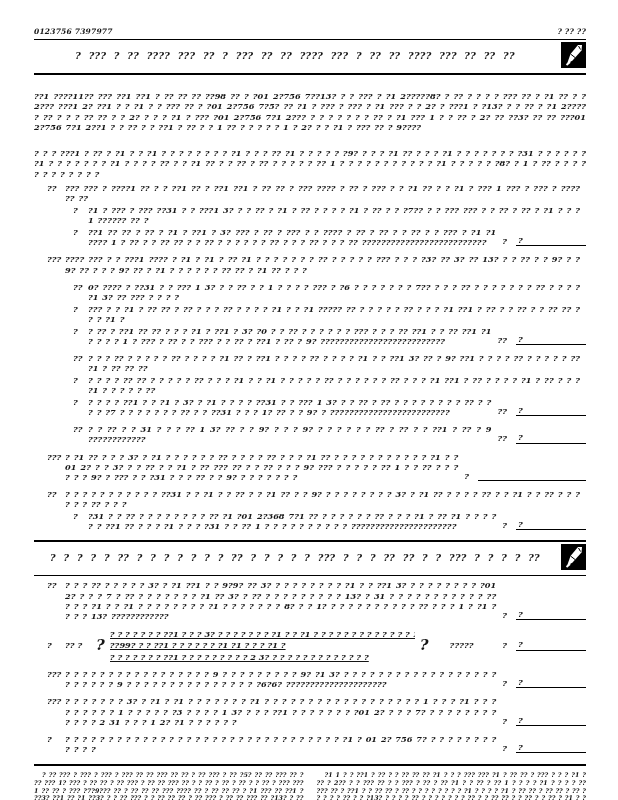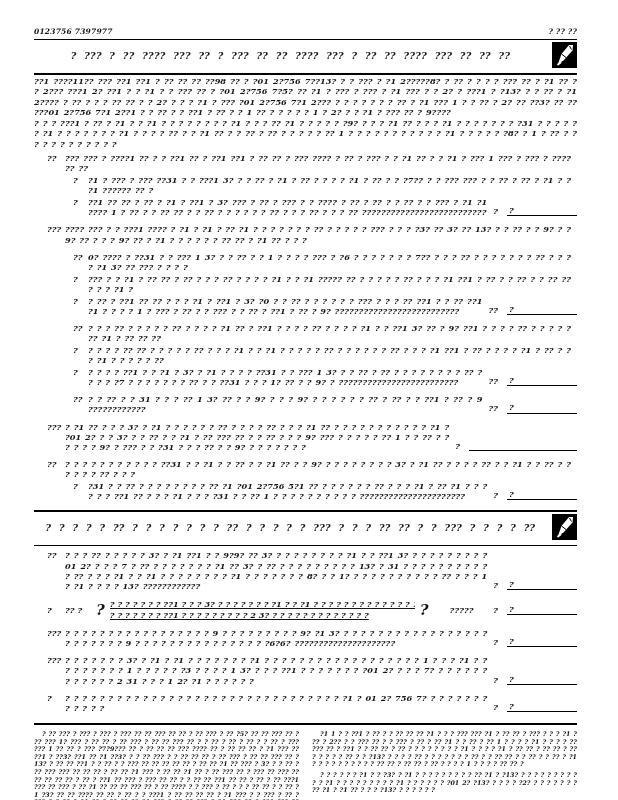--- a/index.html
+++ b/index.html
@@ -1,30 +1,30 @@
 <!DOCTYPE html>
 <html><head>
 <meta charset="utf-8">
 <style>
   html,body{margin:0;padding:0;background:#fff;}
   body{width:618px;height:800px;overflow:hidden;
        font-family:"DejaVu Serif",serif;font-style:italic;font-weight:700;color:#151515;}
-  .page{box-sizing:border-box;width:618px;height:800px;padding:27px 41px 0 34px;}
+  .page{box-sizing:border-box;width:618px;height:800px;padding:27px 32px 0 34px;}
 
   .hdr{display:flex;justify-content:space-between;align-items:flex-end;
        font-size:7.5px;letter-spacing:.2px;}
   .rule{border-top:1.6px solid #000;margin-top:3px;}
   .rule.thick{border-top-width:2.2px;}
 
   .title-row{position:relative;height:30px;display:flex;align-items:center;justify-content:center;}
   .sec-title{font-size:9.5px;text-align:center;word-spacing:4px;letter-spacing:.3px;
              padding-right:30px;}
   .pencil{position:absolute;right:0;top:2px;width:25px;height:26px;display:block;}
 
-  .para{font-size:8.2px;line-height:10.3px;text-align:justify;margin-top:1px;word-spacing:1px;}
+  .para{font-size:8.2px;line-height:10.3px;text-align:justify;margin-top:16px;word-spacing:1px;}
 
   .items{margin-top:4px;}
   .item{display:flex;align-items:flex-end;font-size:8.2px;line-height:10.2px;margin-top:1.5px;}
   .item .num{flex:0 0 18px;margin-left:13px;align-self:flex-start;}
   .item.sub .num{margin-left:39px;flex-basis:15px;}
   .item .txt{flex:1;text-align:justify;padding-right:6px;word-spacing:1px;}
   .item.gap{margin-top:7px;}
 
   .ans{flex:0 0 auto;display:flex;align-items:flex-end;padding-bottom:1px;font-size:8.2px;}
   .ans .pre{margin-right:9px;}
@@ -138,21 +138,21 @@
           <span class="pre">?</span>
           <span class="line wide"></span>
         </span>
       </div>
       <div class="item gap">
         <span class="num">??</span>
         <span class="txt">? ? ? ? ? ? ? ? ? ? ? ??31 ? ? ?1 ? ? ?? ? ? ?1 ?? ? ? 9? ? ? ? ? ? ? ? ? 3? ? ?1 ?? ? ? ? ? ?? ? ? ?1 ? ? ?? ? ? ? ? ? ? ?? ? ? ?</span>
       </div>
       <div class="item sub">
         <span class="num">?</span>
-        <span class="txt">?31 ? ? ?? ? ? ? ? ? ? ? ? ?? ?1 ?01 2?756 5?1 ?? ? ? ? ? ? ? ?? ? ? ? ?1 ? ?? ?1 ? ? ? ? ? ? ??1 ?? ? ? ? ?1 ? ? ? ?31 ? ? ?? 1 ? ? ? ? ? ? ? ? ? ? ??????????????????????</span>
+        <span class="txt">?31 ? ? ?? ? ? ? ? ? ? ? ? ?? ?1 ?01 2?368 7?1 ?? ? ? ? ? ? ? ?? ? ? ? ?1 ? ?? ?1 ? ? ? ? ? ? ??1 ?? ? ? ? ?1 ? ? ? ?31 ? ? ?? 1 ? ? ? ? ? ? ? ? ? ? ??????????????????????</span>
         <span class="ans">
           <span class="pre">?</span>
           <span class="line">?</span>
         </span>
       </div>
     </div>
 
   <div class="rule thick" style="margin-top:9px"></div>
   <div class="title-row">
     <div class="sec-title">? ? ? ? ? ??    ? ? ? ? ? ? ? ??    ? ? ? ? ? ??? ? ? ? ?? ?? ? ? ??? ? ? ? ? ??</div>
@@ -176,20 +176,21 @@
         </span>
       </div>
     </div>
 
   <div class="choice">
     <span class="num">?</span>
     <span class="lbl">?? ?</span>
     <span class="brace">?</span>
     <span class="opts">
       <span class="opt">? ? ? ? ? ? ? ??1 ? ? ? 3? ? ? ? ? ? ? ? ?1 ? ? ?1 ? ? ? ? ? ? ? ? ? ? ? ? ? 1 ? ? ?</span>
+      <span class="opt">??99? ? ? ??1 ? ? ? ? ? ? ?1 ?1 ? ? ? ?1 ?</span>
       <span class="opt">? ? ? ? ? ? ? ??1 ? ? ? ? ? ? ? ? ? 2 3? ? ? ? ? ? ? ? ? ? ? ? ? ?</span>
     </span>
     <span class="brace">?</span>
     <span class="suffix">?????</span>
     <span class="ans">
       <span class="pre">?</span>
       <span class="line">?</span>
     </span>
   </div>
 

